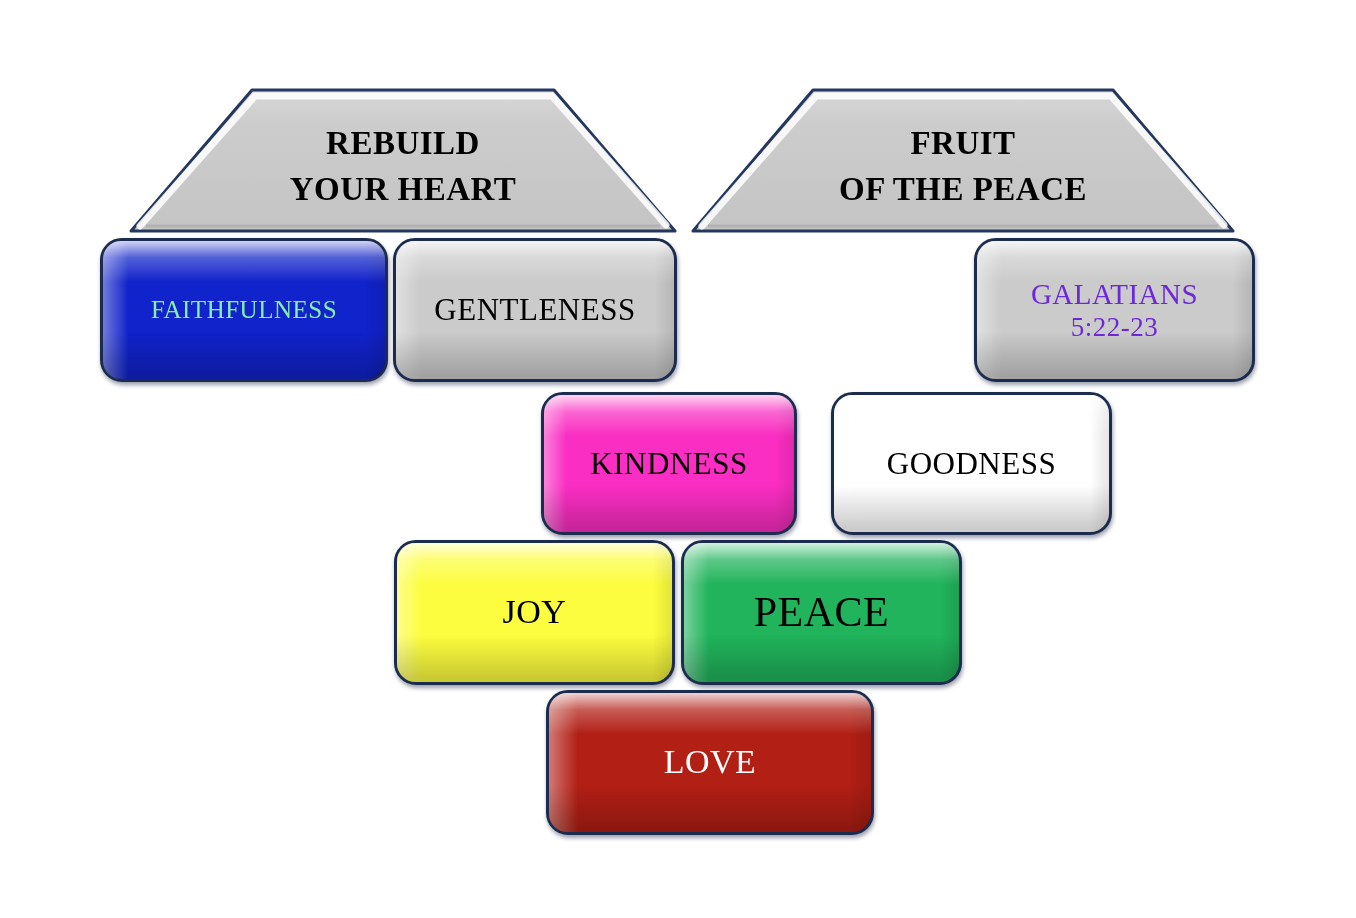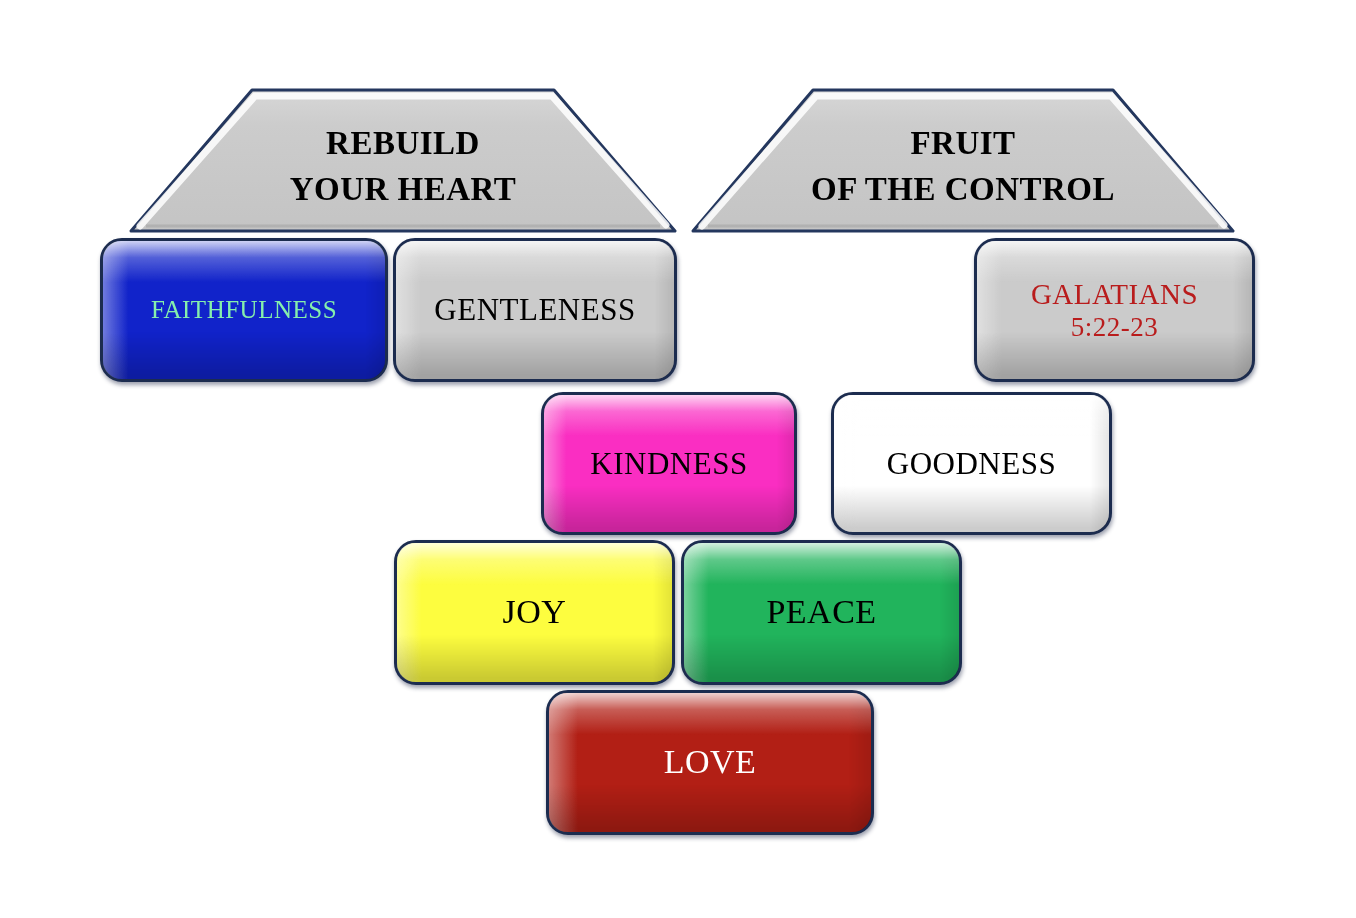--- a/index.html
+++ b/index.html
@@ -117,51 +117,51 @@
 YOUR HEART</div>
   </div>
 
   <div class="trapezoid" style="left:690px; top:87px; width:546px; height:147px;">
     <svg viewBox="0 0 546 147" preserveAspectRatio="none">
       <polygon points="3,144 123,3 423,3 543,144" fill="url(#trapGrad)" stroke="#24375E" stroke-width="3" stroke-linejoin="round"></polygon>
       <path d="M 12,139 L 126,9 L 421,9 L 534,138" fill="none" stroke="#ffffff" stroke-opacity="0.85" stroke-width="7" stroke-linecap="round"></path>
       <path d="M 18,139 L 528,139" fill="none" stroke="#aaaaaa" stroke-opacity="0.7" stroke-width="3"></path>
     </svg>
     <div class="trap-label" style="color: rgb(0, 0, 0);">FRUIT
-OF THE CONTROL</div>
+OF THE PEACE</div>
   </div>
 
   <div class="box" style="left: 100px; top: 238px; width: 288px; height: 144px; background-color: rgb(17, 35, 202); color: #86efac;">
     <span class="box-label small">FAITHFULNESS</span>
   </div>
 
   <div class="box" style="left: 393px; top: 238px; width: 284px; height: 144px; background-color: rgb(203, 203, 203); color: rgb(0, 0, 0);">
     <span class="box-label">GENTLENESS</span>
   </div>
 
 
-  <div class="box" style="left: 974px; top: 238px; width: 281px; height: 144px; background-color: rgb(203, 203, 203); color: #b91c1c;">
+  <div class="box" style="left: 974px; top: 238px; width: 281px; height: 144px; background-color: rgb(203, 203, 203); color: #6d28d9;">
     <span class="box-label" style="font-size:29px;">GALATIANS</span>
     <span class="box-sublabel">5:22-23</span>
   </div>
 
 
   <div class="box" style="left: 541px; top: 392px; width: 256px; height: 143px; background-color: rgb(250, 46, 194); color: rgb(0, 0, 0);">
     <span class="box-label">KINDNESS</span>
   </div>
 
   <div class="box" style="left: 831px; top: 392px; width: 281px; height: 143px; background-color: rgb(255, 255, 255); color: rgb(0, 0, 0);">
     <span class="box-label">GOODNESS</span>
   </div>
 
   <div class="box" style="left: 394px; top: 540px; width: 281px; height: 145px; background-color: rgb(253, 253, 63); color: rgb(0, 0, 0);">
     <span class="box-label" style="font-size:34px;">JOY</span>
   </div>
 
   <div class="box" style="left: 681px; top: 540px; width: 281px; height: 145px; background-color: rgb(33, 180, 92); color: rgb(0, 0, 0);">
-    <span class="box-label" style="font-size:34px;">PEACE</span>
+    <span class="box-label" style="font-size:42px;">PEACE</span>
   </div>
 
   <div class="box" style="left: 538px; top: 690px; width: 328px; height: 145px; background-color: rgb(178, 31, 21); color: rgb(255, 255, 255); margin-left: 8px;">
     <span class="box-label" style="font-size:34px;">LOVE</span>
   </div>
 
 </div>
 
 </body></html>

